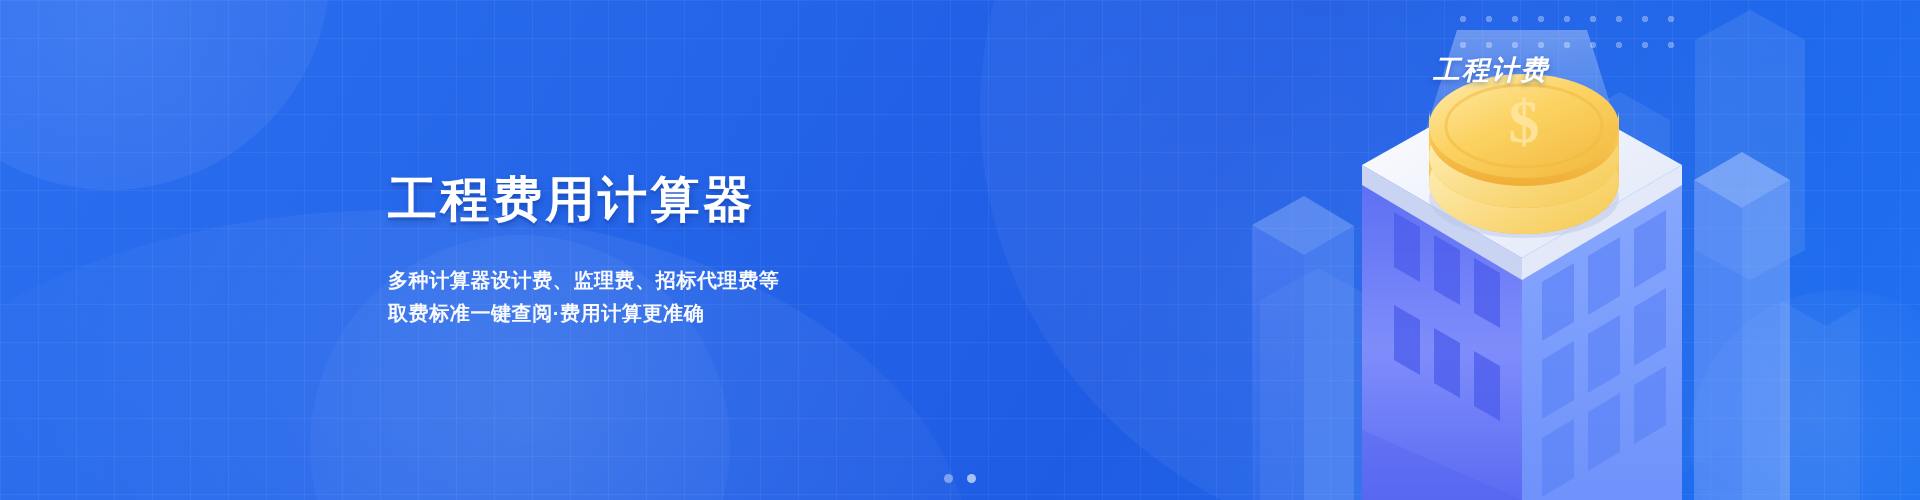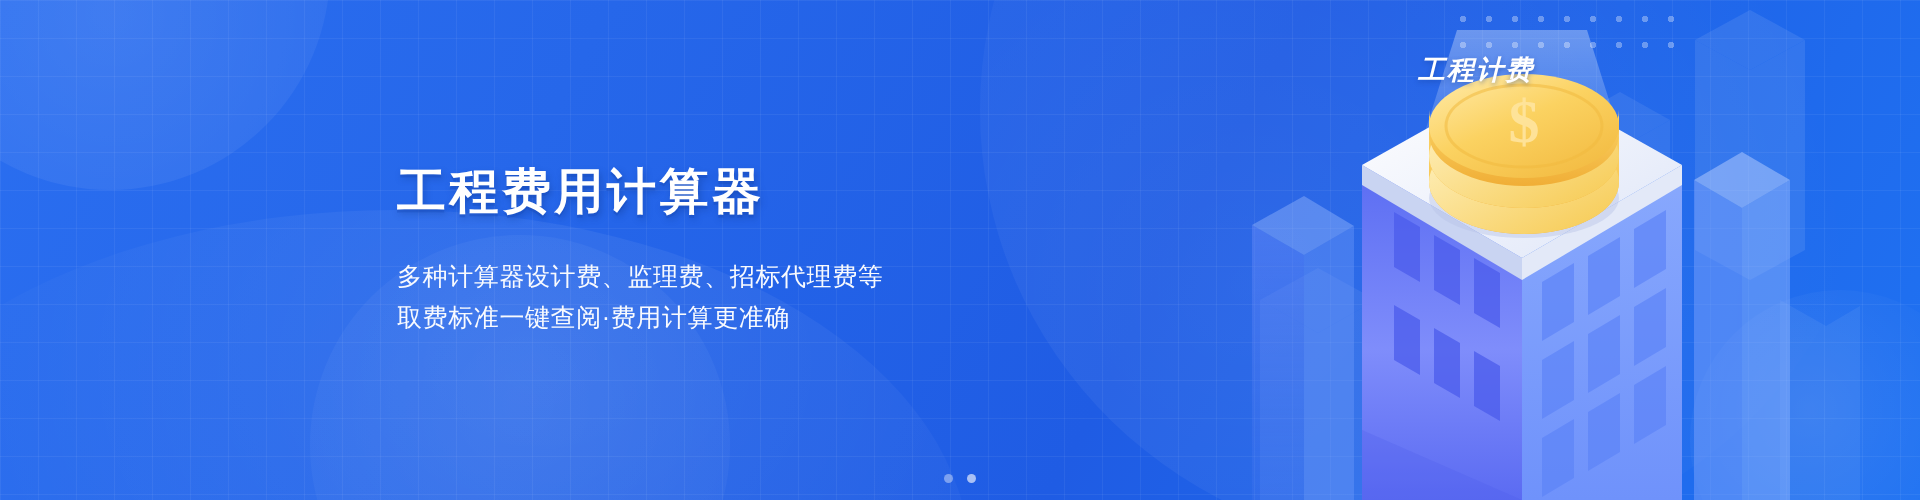--- a/index.html
+++ b/index.html
@@ -96,63 +96,62 @@
   
   .content {
     position: absolute;
     left: 388px;
     top: 0;
     height: 100%;
     display: flex;
     flex-direction: column;
     justify-content: center;
     z-index: 6;
-    margin-left: 9px;
   }
 
   .headline {
     font-size: 49px;
     line-height: 1.17;
     font-weight: 700;
     letter-spacing: 3.5px;
     color: #ffffff;
     margin: 0;
     text-shadow:
        0 3px 0 rgba(24, 78, 190, 0.45),
        2px 4px 7px rgba(16, 54, 140, 0.40);
     transform: scaleX(1.0);
   }
   .headline-line { display: block; white-space: nowrap; }
   .headline-line + .headline-line { margin-top: 12px; }
 
   .desc {
     margin-top: 36px;
-    font-size: 25px;
+    font-size: 20px;
     line-height: 1.62;
     color: #ffffff;
     letter-spacing: 0.6px;
-    font-weight: 400;
+    font-weight: 700;
     opacity: 0.97;
   }
   .desc-line { display: block; white-space: nowrap; }
 
   
   .illustration {
     position: absolute;
     right: 118px;
     bottom: 0;
     width: 560px;
     height: 470px;
     z-index: 5;
   }
   .illustration svg { display: block; width: 100%; height: 100%; }
 
   .badge {
     position: absolute;
-    left: 176px;
+    left: 191px;
     top: 22px;
     font-size: 27px;
     font-weight: 700;
     font-style: italic;
     letter-spacing: 2px;
     color: #ffffff;
     text-shadow: 0 2px 5px rgba(20, 60, 150, 0.45);
     z-index: 9;
     white-space: nowrap;
   }

